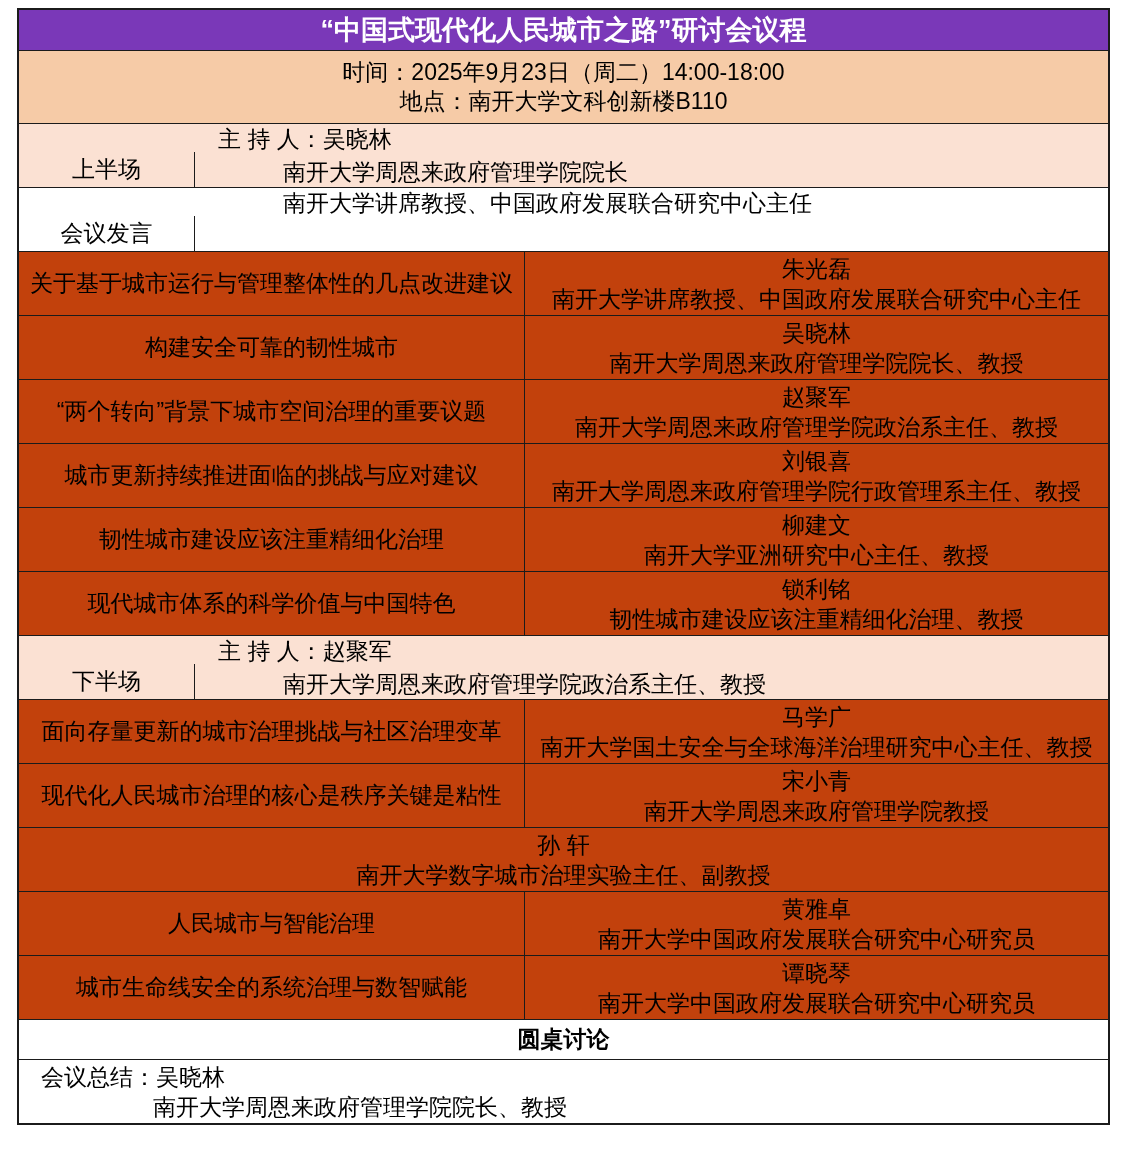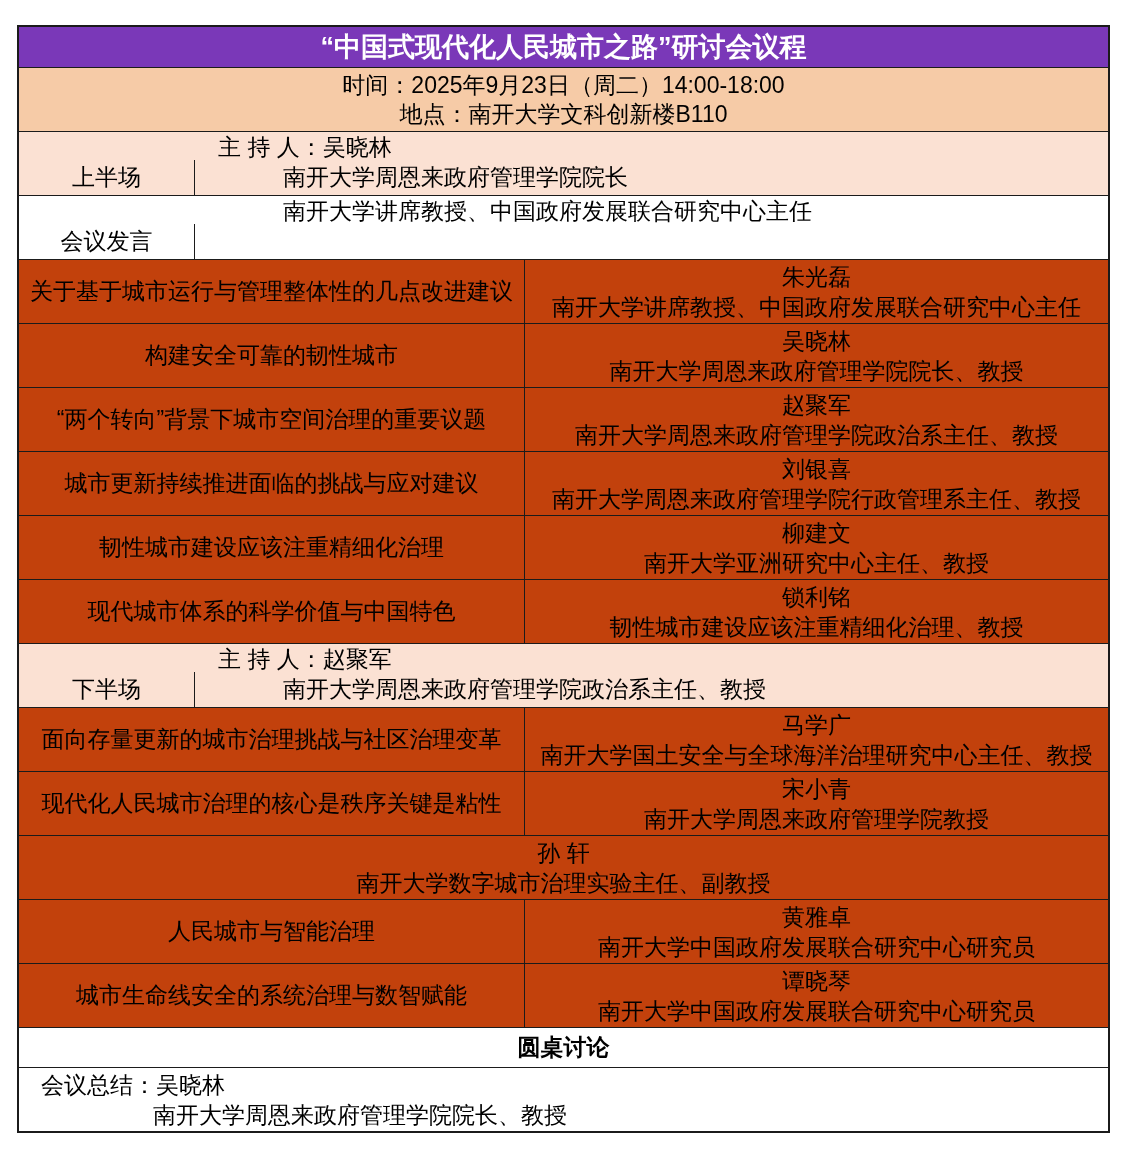--- a/index.html
+++ b/index.html
@@ -5,39 +5,39 @@
   * { margin: 0; padding: 0; box-sizing: border-box; }
   html, body { width: 1124px; height: 1168px; background: #ffffff; }
   body {
     position: relative;
     font-family: "Liberation Sans", sans-serif;
     color: #000000;
     font-size: 23px;
   }
   .agenda {
     position: absolute;
-    left: 17px; top: 25px;
+    left: 17px; top: 8px;
     width: 1093px;
     border: 2px solid var(--border, #1b1b1b);
     background: #ffffff;
   }
   .row { display: flex; border-top: 1.5px solid var(--border, #1b1b1b); }
   .row:first-child { border-top: none; }
 
   .title-row {
     height: 40px;
     background: var(--header-bg, #7a38b8);
     color: var(--header-text, #ffffff);
     font-weight: bold;
     font-size: 27px;
     align-items: center;
     justify-content: center;
   }
   .meta-row {
-    height: 64px;
+    height: 73px;
     background: var(--meta-bg, #f6cba7);
     flex-direction: column;
     align-items: center;
     justify-content: center;
     line-height: 29px;
     text-align: center;
   }
   .host-row { height: 64px; background: var(--host-bg, #fbe1d3); }
   .speech-row { height: 64px; background: #ffffff; }
 
@@ -48,21 +48,21 @@
     display: flex;
     align-items: center;
     justify-content: center;
     text-align: center;
     margin-top: 28px;
   }
   .col-rest {
     flex: 1;
     display: flex;
     flex-direction: column;
-    justify-content: flex-start;
+    justify-content: space-between;
     padding-left: 23px;
     line-height: 30px;
   }
   .indent-line { padding-left: 65px; }
 
   .talk-row { height: 64px; background: #c2410c; }
   .talk-topic {
     width: 506px;
     flex: 0 0 506px;
     border-right: 1.5px solid var(--border, #1b1b1b);

